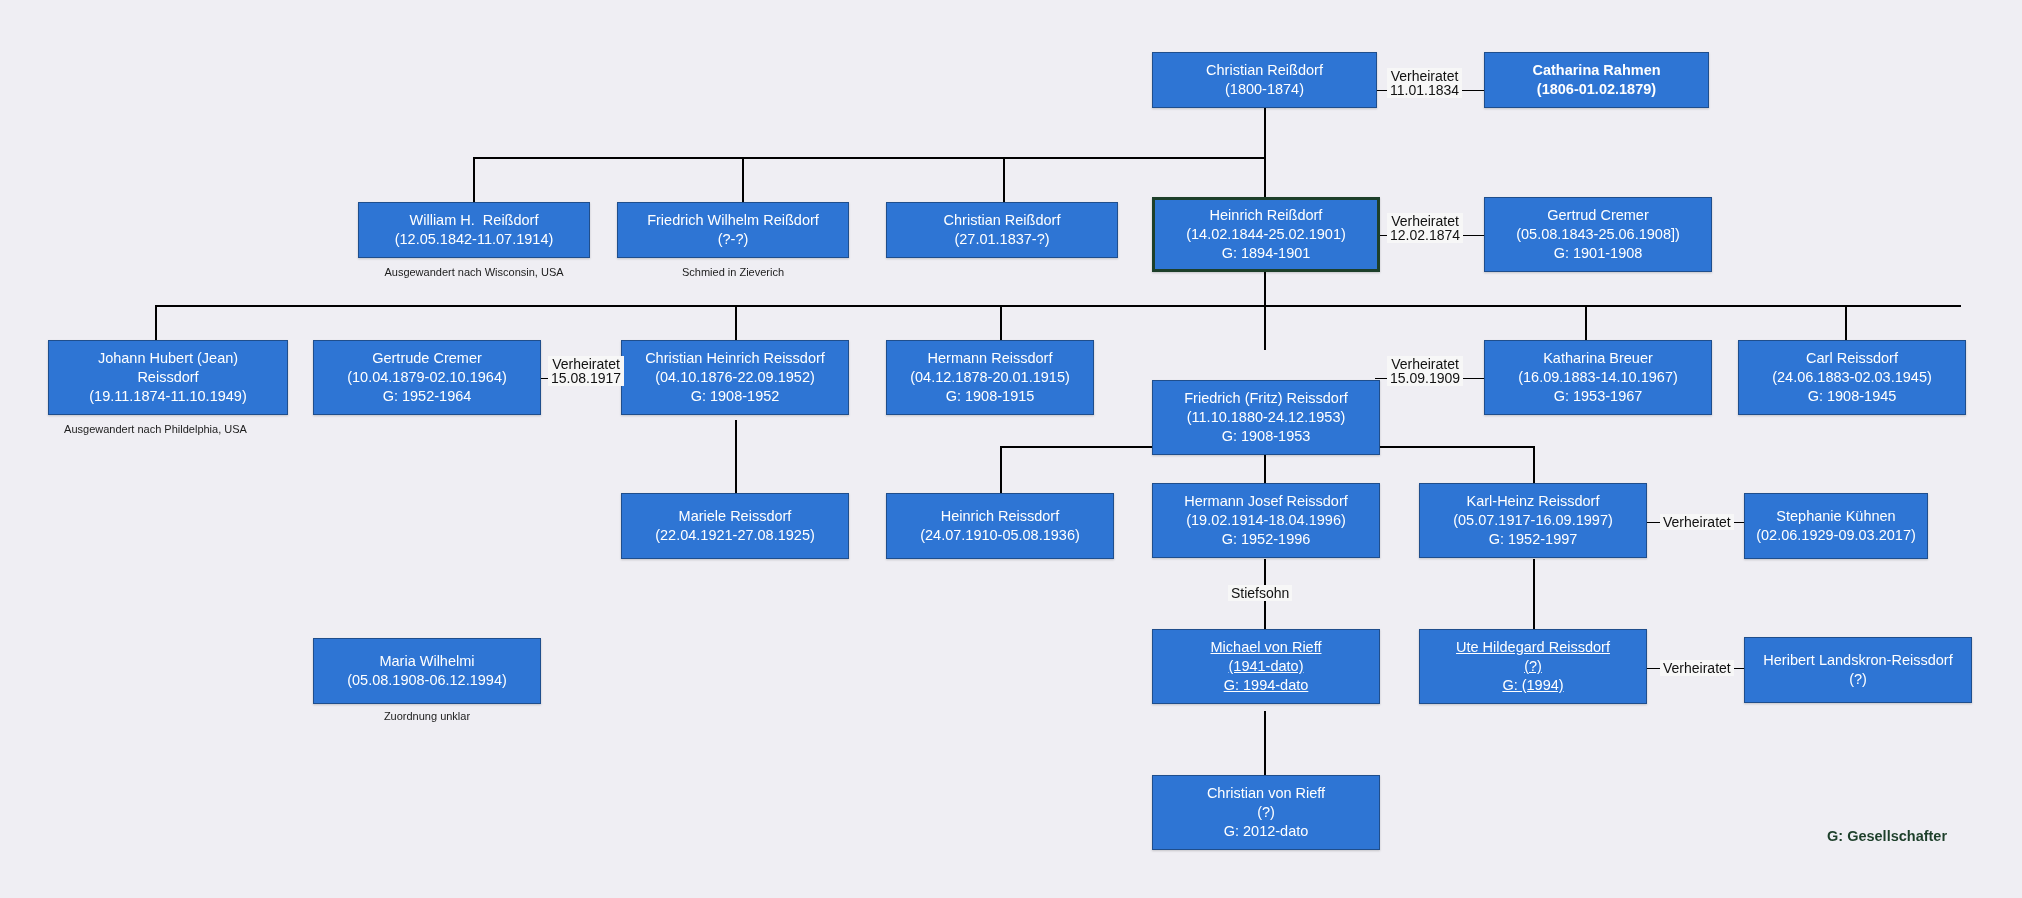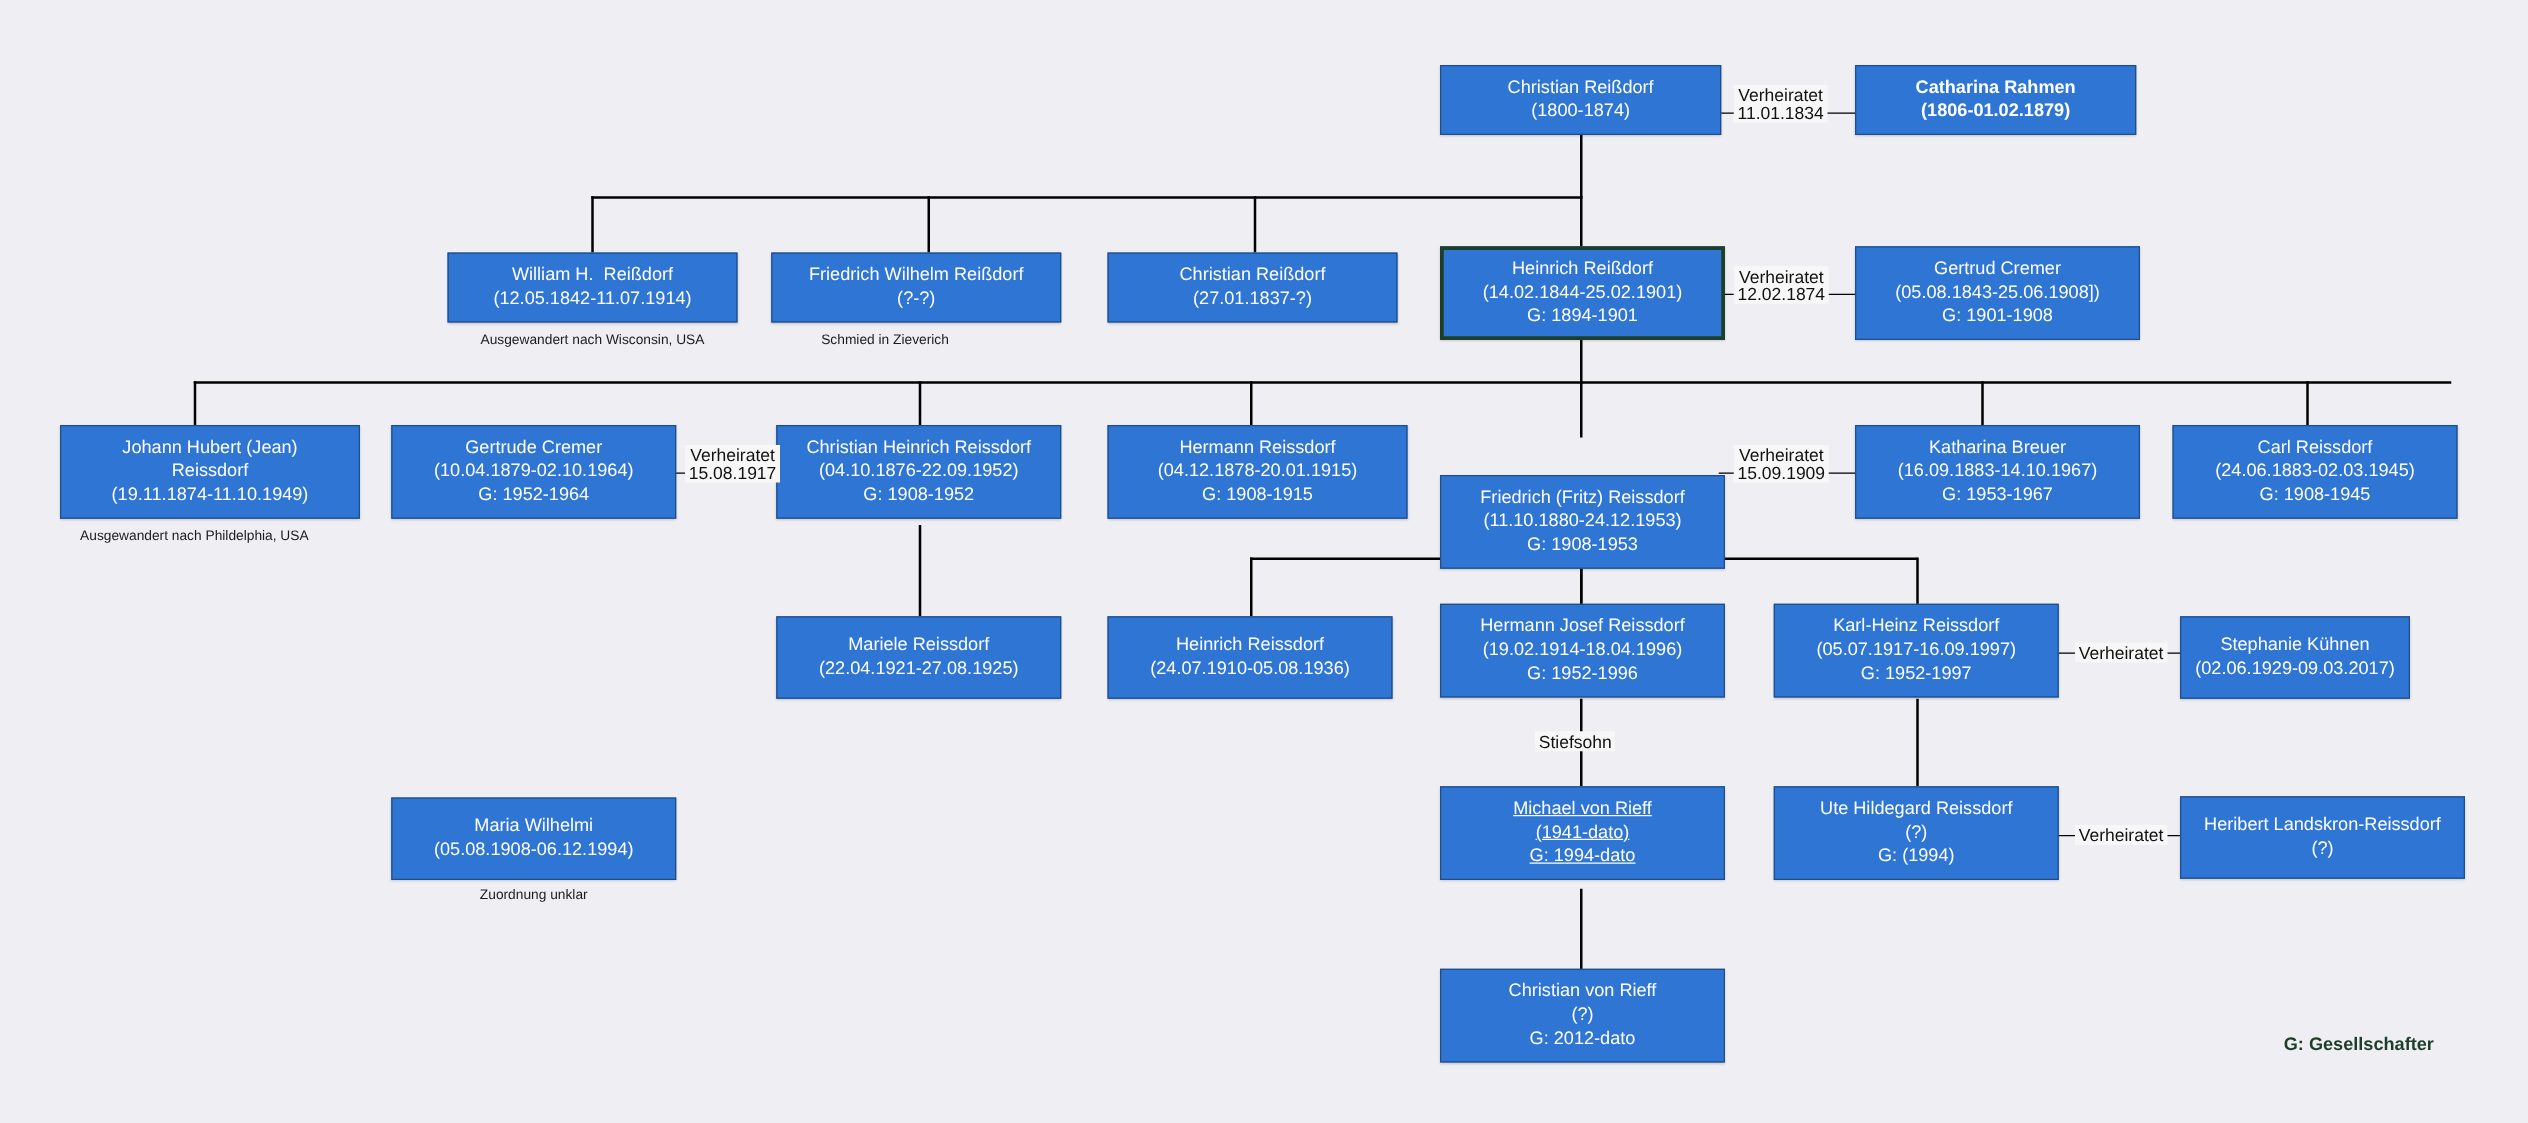--- a/index.html
+++ b/index.html
@@ -129,21 +129,21 @@
   <div class="node" style="left:358px; top:202px; width:232px; height:56px;">
     <span class="ln">William H.  Reißdorf</span>
     <span class="ln">(12.05.1842-11.07.1914)</span>
   </div>
   <div class="caption" style="left:358px; top:266px; width:232px;">Ausgewandert nach Wisconsin, USA</div>
 
   <div class="node" style="left:617px; top:202px; width:232px; height:56px;">
     <span class="ln">Friedrich Wilhelm Reißdorf</span>
     <span class="ln">(?-?)</span>
   </div>
-  <div class="caption" style="left:592px; top:266px; width:232px;">Schmied in Zieverich</div>
+  <div class="caption" style="left:617px; top:266px; width:232px;">Schmied in Zieverich</div>
 
   <div class="node" style="left:886px; top:202px; width:232px; height:56px;">
     <span class="ln">Christian Reißdorf</span>
     <span class="ln">(27.01.1837-?)</span>
   </div>
 
   <div class="node highlight" style="left:1152px; top:197px; width:228px; height:75px;">
     <span class="ln">Heinrich Reißdorf</span>
     <span class="ln">(14.02.1844-25.02.1901)</span>
     <span class="ln">G: 1894-1901</span>
@@ -167,21 +167,21 @@
     <span class="ln">(10.04.1879-02.10.1964)</span>
     <span class="ln">G: 1952-1964</span>
   </div>
 
   <div class="node" style="left:621px; top:340px; width:228px; height:75px;">
     <span class="ln">Christian Heinrich Reissdorf</span>
     <span class="ln">(04.10.1876-22.09.1952)</span>
     <span class="ln">G: 1908-1952</span>
   </div>
 
-  <div class="node" style="left:886px; top:340px; width:240px; height:75px;">
+  <div class="node" style="left:886px; top:340px; width:208px; height:75px;">
     <span class="ln">Hermann Reissdorf</span>
     <span class="ln">(04.12.1878-20.01.1915)</span>
     <span class="ln">G: 1908-1915</span>
   </div>
 
   <div class="node" style="left:1152px; top:340px; width:228px; height:75px;margin-top:40px;">
     <span class="ln">Friedrich (Fritz) Reissdorf</span>
     <span class="ln">(11.10.1880-24.12.1953)</span>
     <span class="ln">G: 1908-1953</span>
   </div>
@@ -230,21 +230,21 @@
     <span class="ln">(05.08.1908-06.12.1994)</span>
   </div>
   <div class="caption" style="left:313px; top:710px; width:228px;">Zuordnung unklar</div>
 
   <div class="node" style="left:1152px; top:629px; width:228px; height:75px;text-decoration:underline;">
     <span class="ln">Michael von Rieff</span>
     <span class="ln">(1941-dato)</span>
     <span class="ln">G: 1994-dato</span>
   </div>
 
-  <div class="node" style="left:1419px; top:629px; width:228px; height:75px;">
+  <div class="node" style="left:1419px; top:629px; width:228px; height:75px;text-decoration:underline;">
     <span class="ln">Ute Hildegard Reissdorf</span>
     <span class="ln">(?)</span>
     <span class="ln">G: (1994)</span>
   </div>
 
   <div class="node" style="left:1744px; top:637px; width:228px; height:66px;">
     <span class="ln">Heribert Landskron-Reissdorf</span>
     <span class="ln">(?)</span>
   </div>
 

